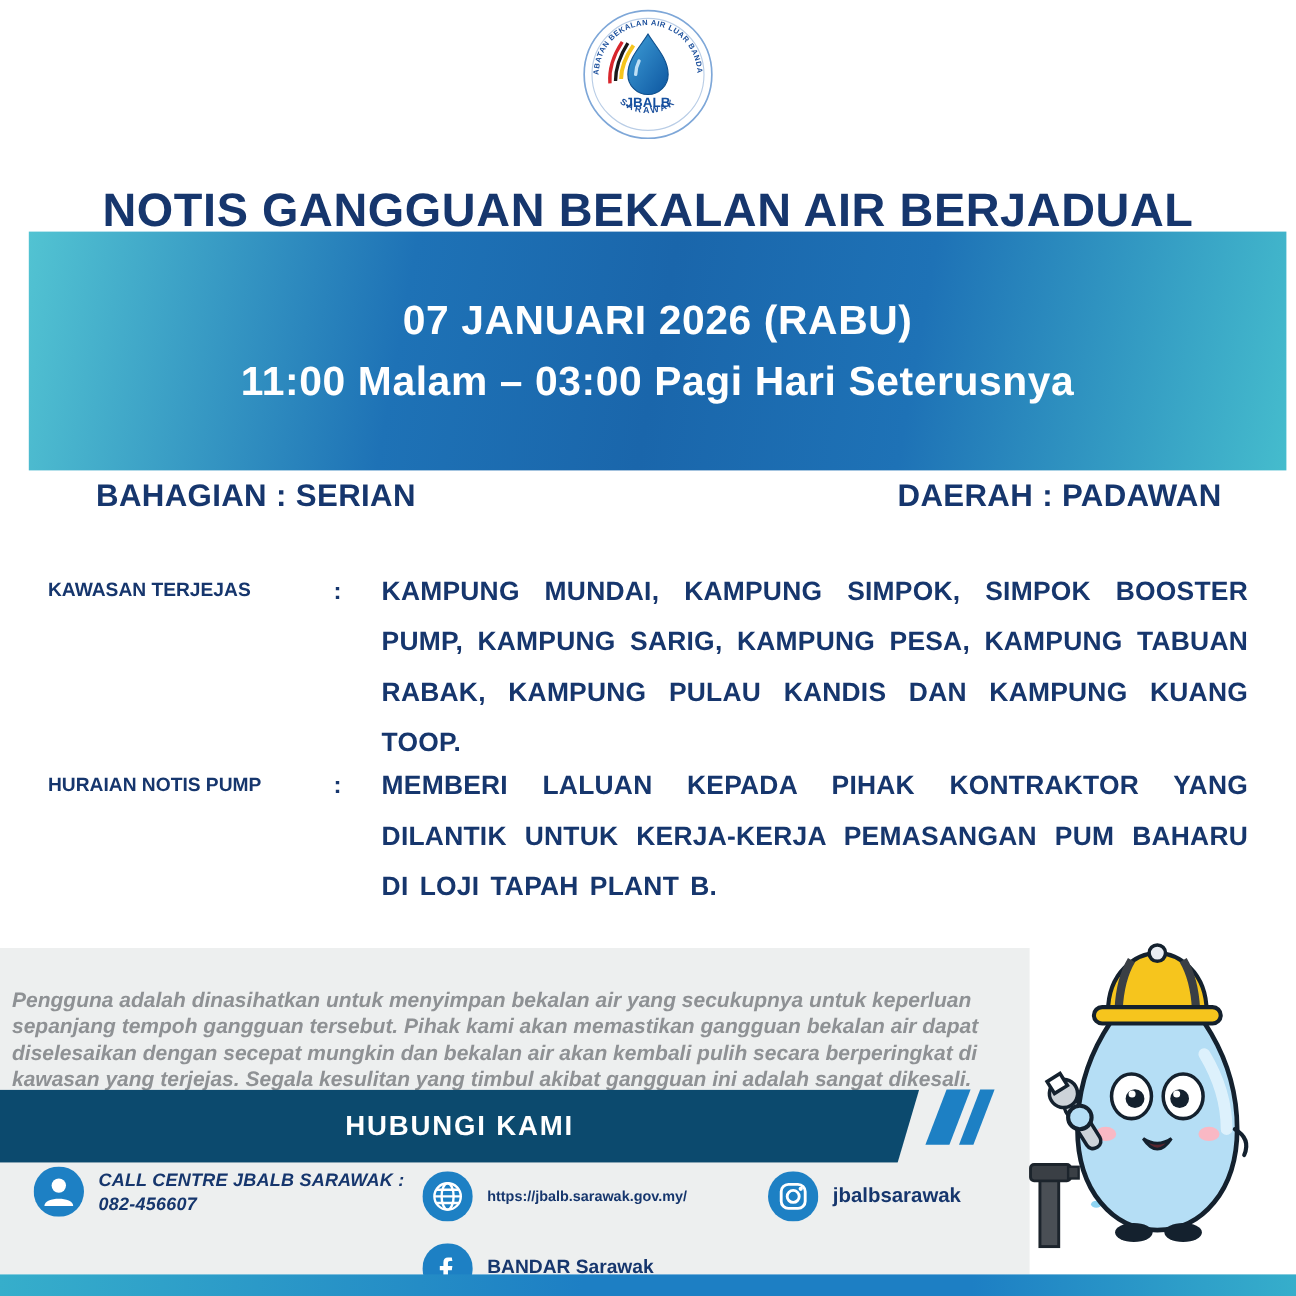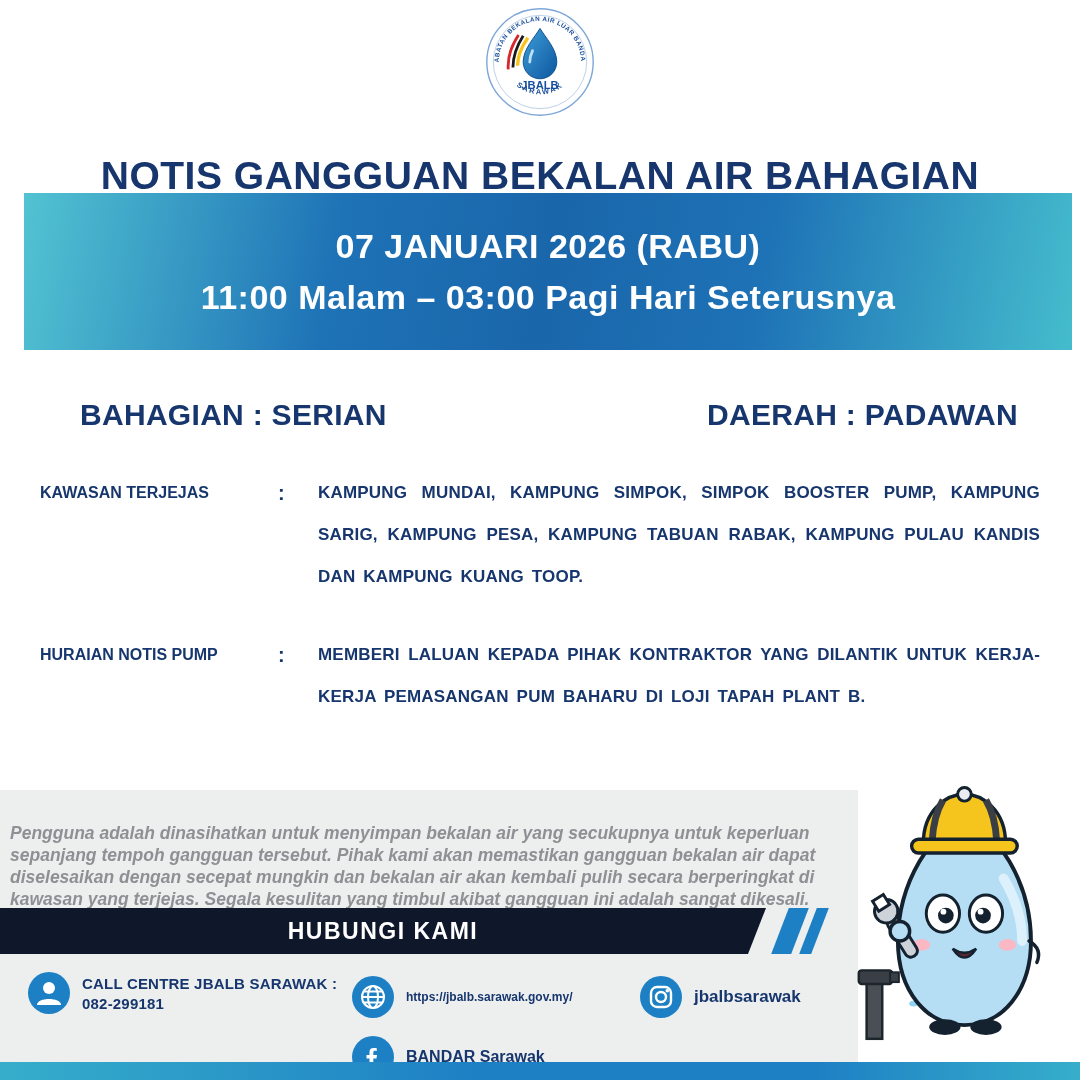--- a/index.html
+++ b/index.html
@@ -7,57 +7,57 @@
   .poster{position:relative;width:1080px;height:1080px;background:#fff;overflow:hidden;}
 
   
   .logo{position:absolute;top:6px;left:50%;transform:translateX(-50%);width:112px;height:112px;}
 
   
   .title{position:absolute;top:128px;left:0;width:100%;text-align:center;
          font-size:39px;font-weight:800;color:#16366d;letter-spacing:.5px;}
 
   
-  .banner{position:absolute;left:8px;right:8px;top:193px;height:157px;
+  .banner{position:absolute;left:8px;right:8px;top:193px;height:199px;
           background:linear-gradient(100deg,#52c3d2 0%,#1e72b6 30%,#1a66ab 50%,#1e72b6 70%,#45bccd 100%);
           display:flex;flex-direction:column;align-items:center;justify-content:center;gap:10px;
           color:#fff;font-weight:700;margin-left:16px;}
   .banner .line{font-size:34px;line-height:1.2;letter-spacing:.5px;}
 
   
   .location-row{position:absolute;top:398px;left:0;right:0;padding:0 62px 0 80px;
                 display:flex;justify-content:space-between;
-                font-size:30px;font-weight:700;color:#16366d;letter-spacing:.3px;}
+                font-size:26px;font-weight:700;color:#16366d;letter-spacing:.3px;}
 
   
   .detail{position:absolute;left:40px;right:40px;display:flex;color:#16366d;}
   .detail.kawasan{top:472px;}
   .detail.huraian{top:634px;}
   .detail .label{width:238px;flex:0 0 238px;font-size:16px;font-weight:700;line-height:42px;}
   .detail .colon{width:40px;flex:0 0 40px;font-size:20px;font-weight:700;line-height:42px;}
-  .detail .text{flex:1;font-size:17px;font-weight:700;line-height:42px;
+  .detail .text{flex:1;font-size:22px;font-weight:700;line-height:42px;
                 text-align:justify;word-spacing:3px;letter-spacing:.2px;}
 
   
   .footer{position:absolute;left:0;right:0;top:790px;bottom:18px;background:#edefef;}
   .footer-white{position:absolute;top:0;bottom:0;right:0;width:222px;background:#fff;}
   .disclaimer{position:absolute;top:14px;left:10px;width:856px;
               font-size:17.5px;font-style:italic;font-weight:700;color:#8e9194;line-height:22px;}
 
-  .contact-bar{position:absolute;top:118px;left:0;width:766px;height:46px;background:#0f172a;
+  .contact-bar{position:absolute;top:118px;left:0;width:766px;height:61px;background:#0c4a6e;
                clip-path:polygon(0 0,100% 0,calc(100% - 18px) 100%,0 100%);
                display:flex;align-items:center;justify-content:center;
                color:#fff;font-size:23px;font-weight:700;letter-spacing:1.5px;}
   .stripe{position:absolute;top:118px;height:46px;background:#1d80c4;transform:skewX(-21deg);}
   .stripe1{left:780px;width:20px;}
   .stripe2{left:808px;width:12px;}
 
   .contact{position:absolute;display:flex;align-items:center;gap:12px;color:#16366d;}
   .contact .icon{width:42px;height:42px;flex:0 0 42px;}
-  .contact-call{top:182px;left:28px;align-items:flex-start;}
+  .contact-call{top:182px;left:28px;align-items:flex-start;font-style:italic;}
   .contact-call .lines{display:flex;flex-direction:column;gap:3px;padding-top:3px;}
   .contact-call .lines span{font-size:15px;font-weight:700;letter-spacing:.2px;}
   .contact-web{top:186px;left:352px;}
   .contact-web span{font-size:12px;font-weight:700;}
   .contact-insta{top:186px;left:640px;}
   .contact-insta span{font-size:17px;font-weight:700;}
   .contact-fb{top:246px;left:352px;}
   .contact-fb span{font-size:16px;font-weight:700;}
 
   
@@ -90,21 +90,21 @@
     <path d="M37 31 C29 43 25 55 26 68" stroke="#d8262c" stroke-width="3" fill="none"></path>
     <path d="M60 24 C66 34 78 46 78 60 A18 18 0 1 1 42 60 C42 46 54 34 60 24 Z" fill="url(#dropGrad)" stroke="#0d4e8c" stroke-width="1"></path>
     <path d="M52 48 C50 52 49 56 49 60" stroke="#bfe0f5" stroke-width="3" fill="none" stroke-linecap="round"></path>
     <text x="60" y="89" text-anchor="middle" font-size="12" font-weight="700" fill="#1550a0">JBALB</text>
     <path id="logoArcBot" d="M24 72 A40 40 0 0 0 96 72" fill="none"></path>
     <text font-size="8" font-weight="700" fill="#1b4f9c" letter-spacing="2">
       <textPath href="#logoArcBot" startOffset="50%" text-anchor="middle">SARAWAK</textPath>
     </text>
   </svg>
 
-  <h1 class="title">NOTIS GANGGUAN BEKALAN AIR BAHAGIAN</h1>
+  <h1 class="title">NOTIS GANGGUAN BEKALAN AIR BERJADUAL</h1>
 
   <div class="banner">
     <div class="line">07 JANUARI 2026 (RABU)</div>
     <div class="line">11:00 Malam – 03:00 Pagi Hari Seterusnya</div>
   </div>
 
   <div class="location-row">
     <span>BAHAGIAN : SERIAN</span>
     <span>DAERAH : PADAWAN</span>
   </div>
@@ -133,21 +133,21 @@
     <div class="stripe stripe2"></div>
 
     <div class="contact contact-call">
       <svg class="icon" viewBox="0 0 42 42">
         <circle cx="21" cy="21" r="21" fill="#1d80c4"></circle>
         <circle cx="21" cy="16" r="6" fill="#fff"></circle>
         <path d="M9 33 C9 25 33 25 33 33 Z" fill="#fff"></path>
       </svg>
       <div class="lines">
         <span>CALL CENTRE JBALB SARAWAK :</span>
-        <span>082-299181</span>
+        <span>082-456607</span>
       </div>
     </div>
 
     <div class="contact contact-web">
       <svg class="icon" viewBox="0 0 42 42">
         <circle cx="21" cy="21" r="21" fill="#1d80c4"></circle>
         <circle cx="21" cy="21" r="11" fill="none" stroke="#fff" stroke-width="2"></circle>
         <ellipse cx="21" cy="21" rx="5" ry="11" fill="none" stroke="#fff" stroke-width="2"></ellipse>
         <line x1="10" y1="21" x2="32" y2="21" stroke="#fff" stroke-width="2"></line>
         <line x1="12" y1="15.5" x2="30" y2="15.5" stroke="#fff" stroke-width="2"></line>

